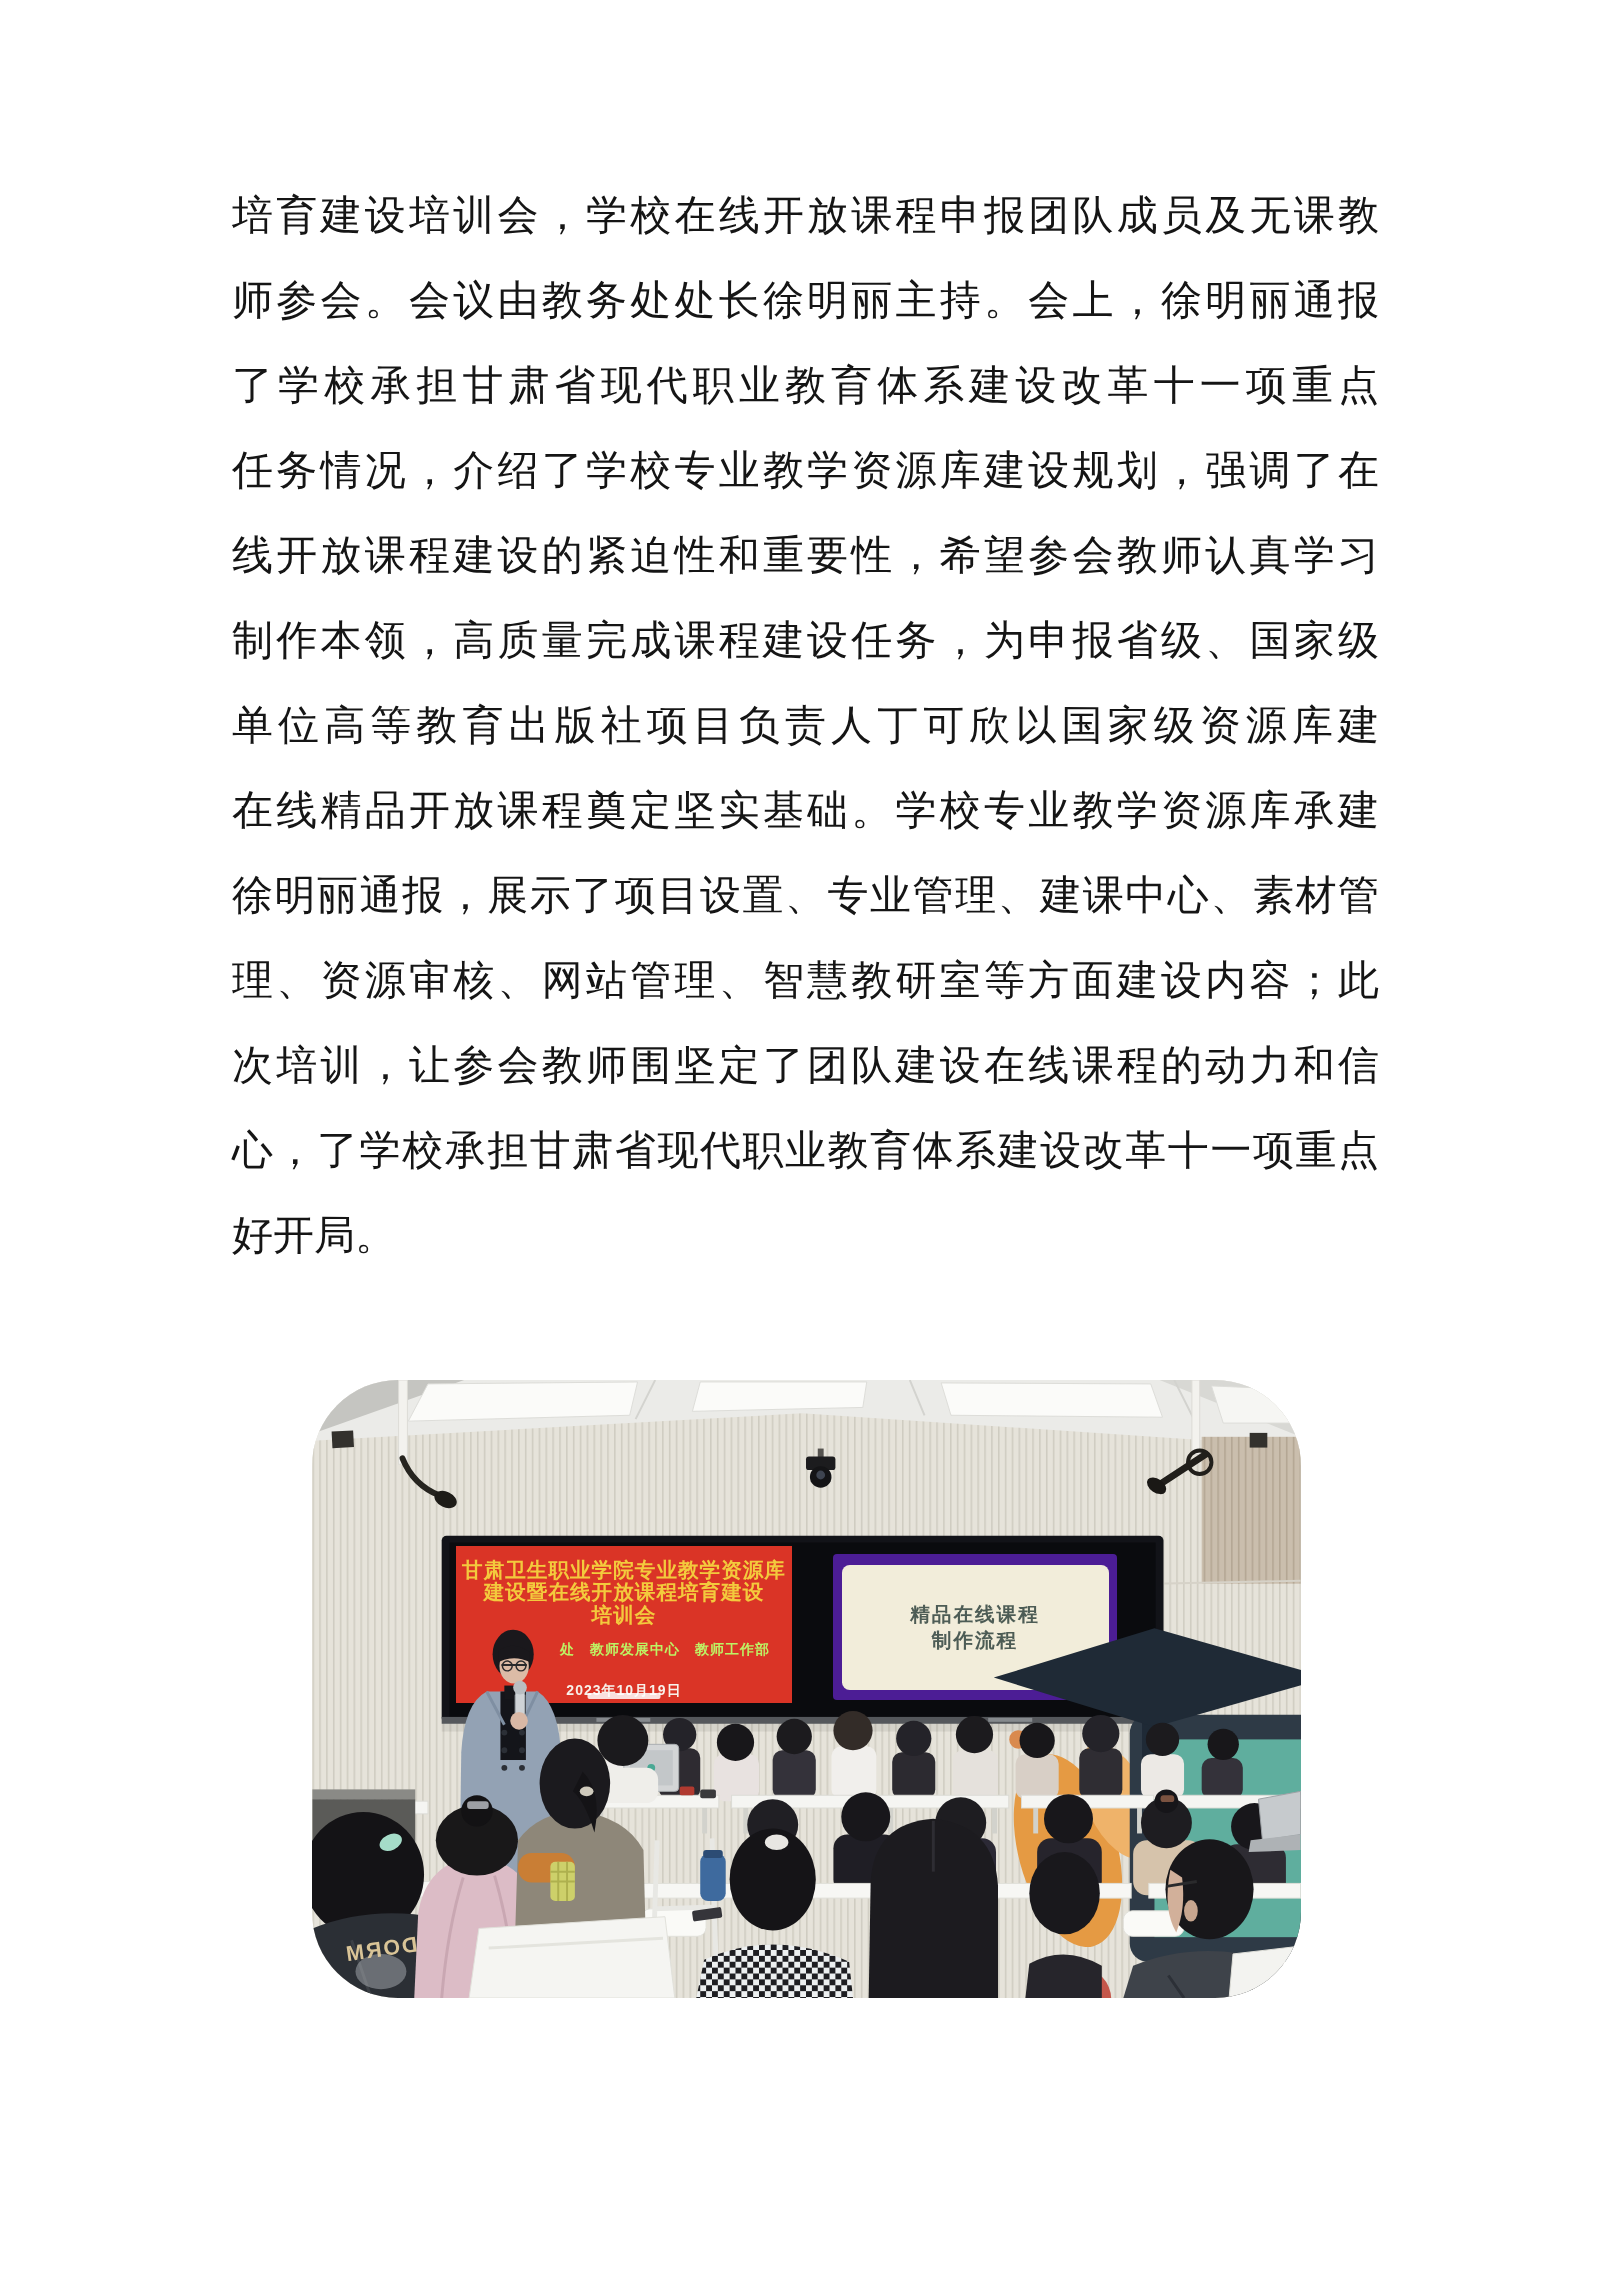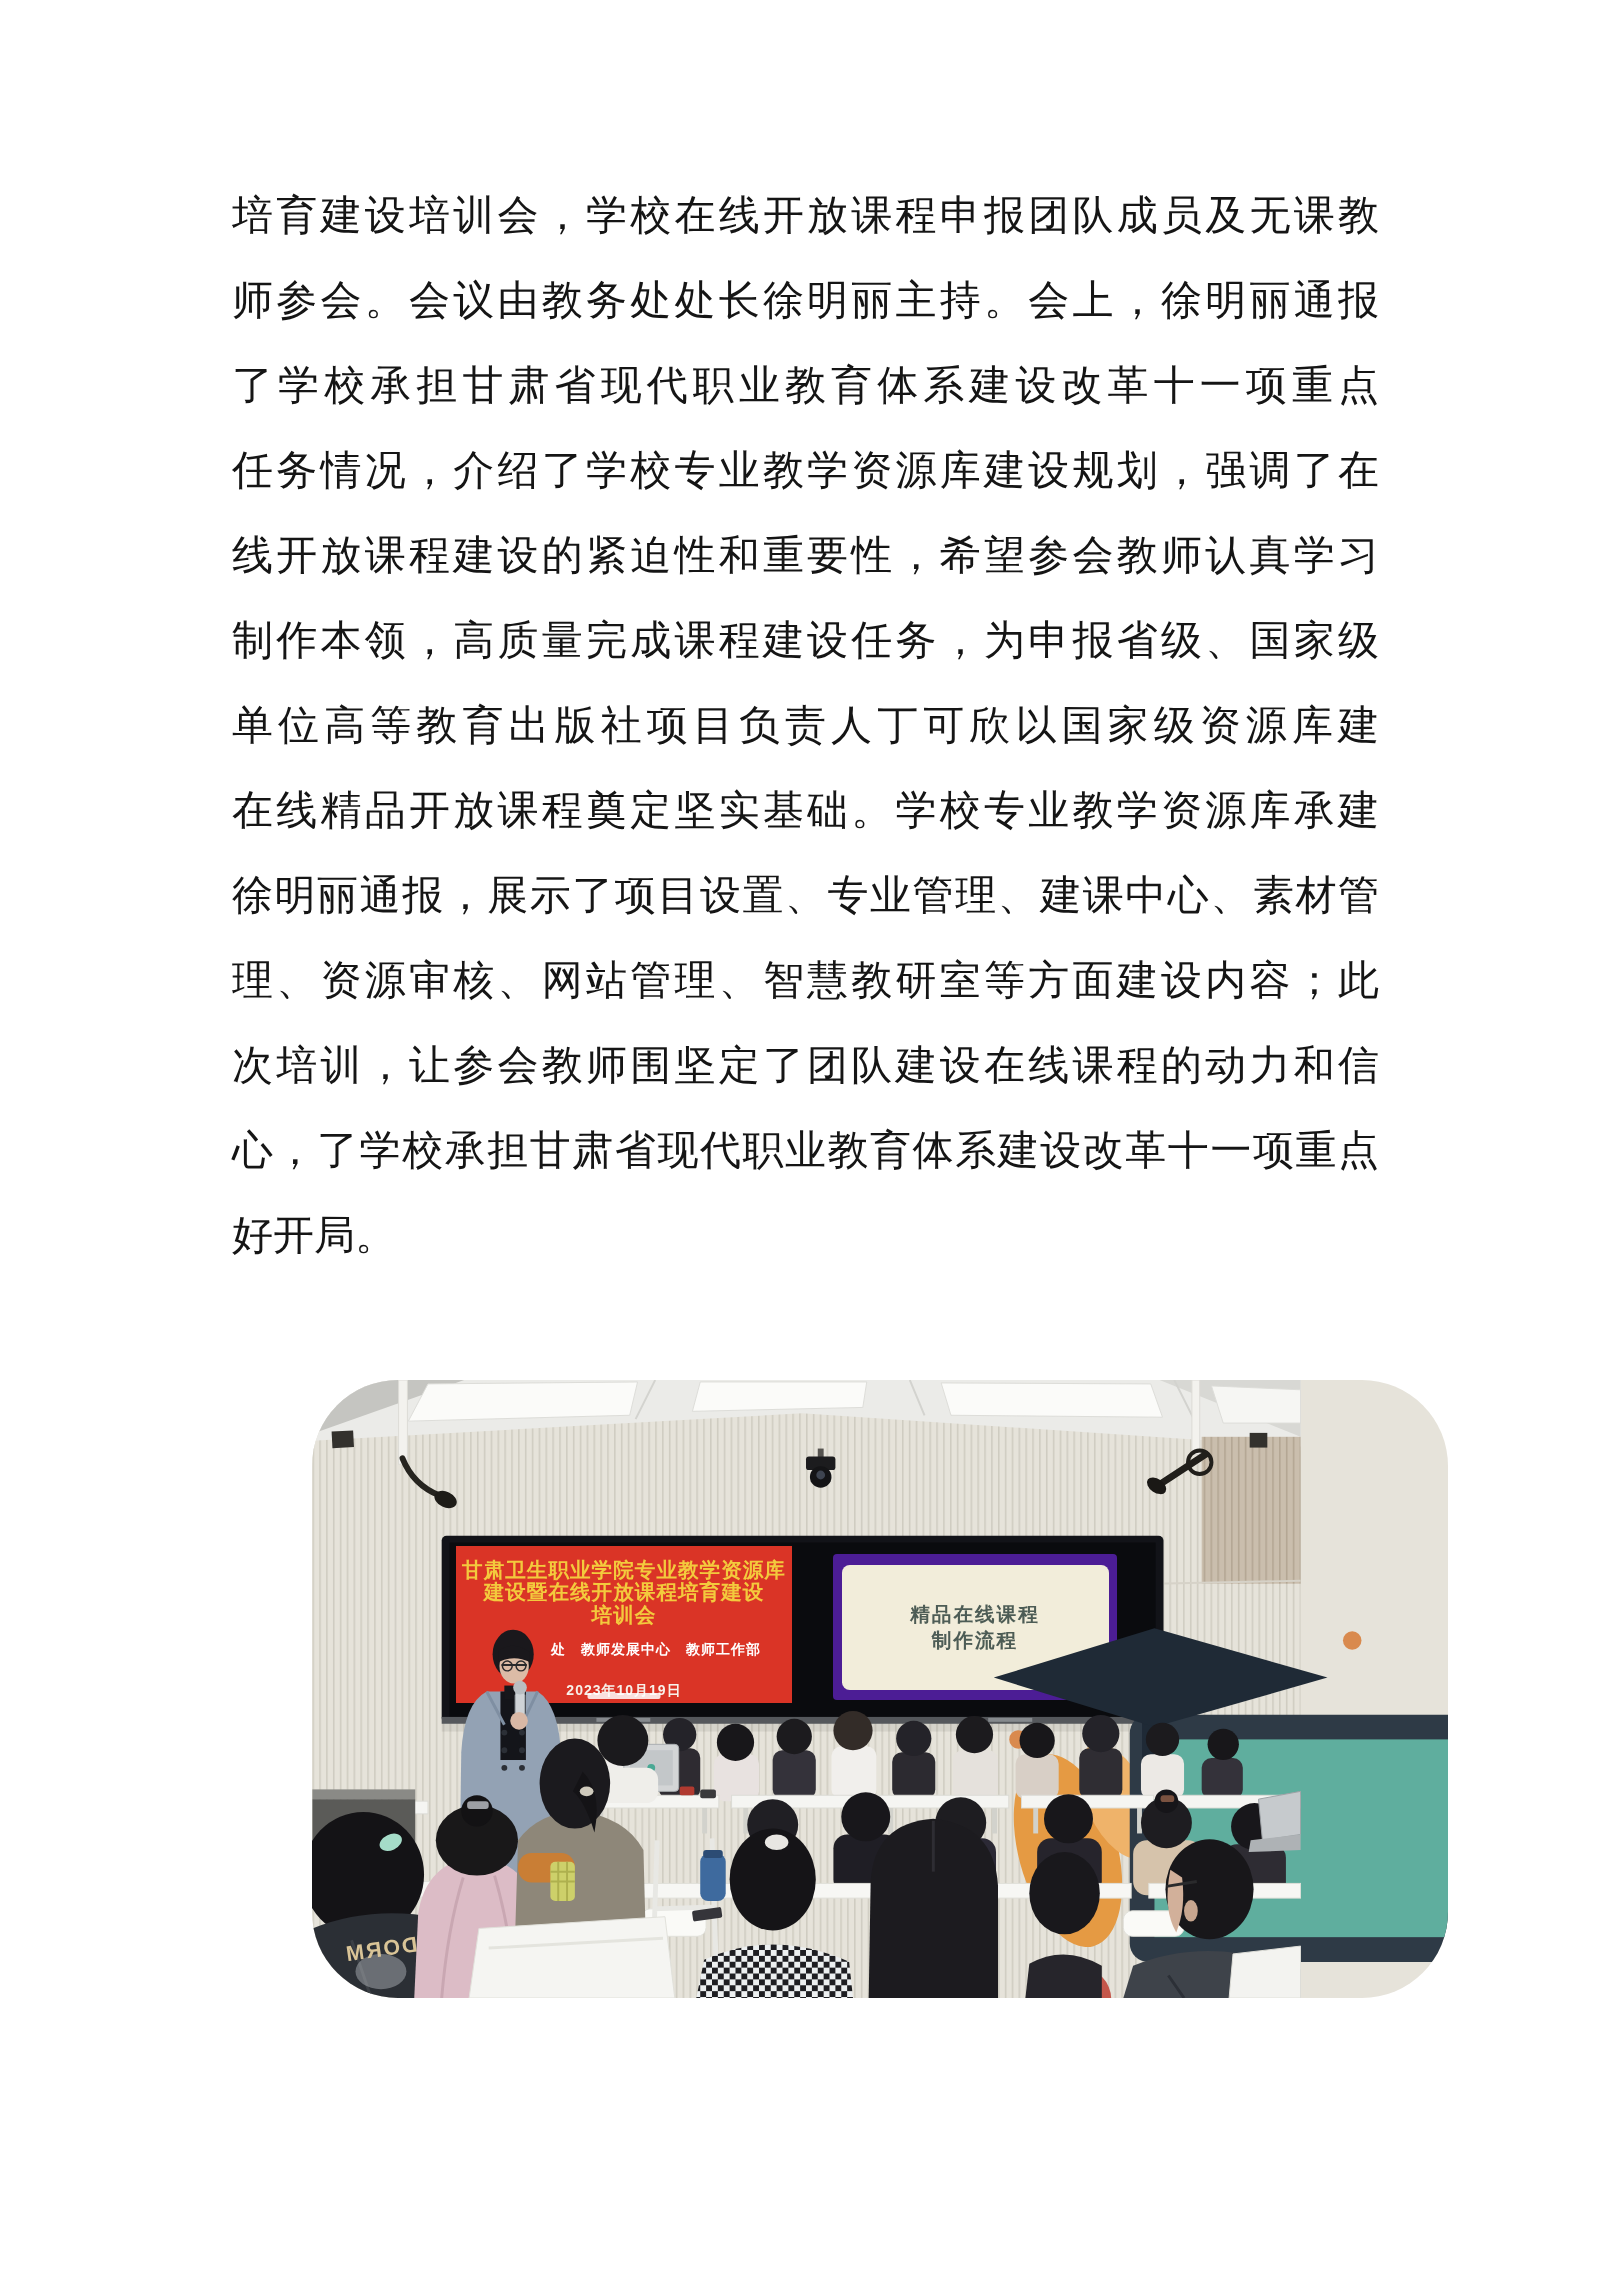--- a/index.html
+++ b/index.html
@@ -5,33 +5,33 @@
   html,body{margin:0;padding:0;background:#ffffff;}
   .page{position:relative;width:1621px;height:2293px;background:#ffffff;overflow:hidden;
         font-family:"Liberation Serif", serif;}
   
   .article{position:absolute;left:232px;top:173px;width:1147px;}
   .line{font-size:41px;line-height:85px;color:#151515;
         text-align:justify;text-align-last:justify;text-justify:inter-character;
         white-space:nowrap0;}
   .line:last-child{text-align-last:left;}
   
-  .photo{position:absolute;left:312px;top:1380px;width:1136px;height:618px;
+  .photo{position:absolute;left:312px;top:1380px;width:989px;height:618px;
          border-radius:86px;overflow:hidden;background:#e6e3da;}
   .photo svg{position:absolute;left:0;top:0;width:989px;height:618px;}
   .layer-slides{position:absolute;left:0;top:0;width:100%;height:100%;z-index:2;}
   .bg-svg{z-index:1;}
   .fg-svg{z-index:3;}
   .slide-red{position:absolute;left:144px;top:166px;width:336px;height:157px;
              background:#da3426;font-family:"Liberation Sans", sans-serif;
              box-sizing:border-box;padding-top:12.7px;}
   .slide-title{font-weight:bold;font-size:20.6px;line-height:22.5px;letter-spacing:1px;
                color:#f3ca3d;text-align:center;}
   .slide-dept{margin-top:13.7px;font-size:14px;line-height:18.6px;letter-spacing:1px;
-              color:#ffffff;text-align:right;padding-right:31px;font-weight:bold;}
+              color:#bef264;text-align:right;padding-right:22px;font-weight:bold;}
   .slide-date{margin-top:23px;font-size:14px;line-height:18.6px;letter-spacing:1px;
               color:#f8f0e9;text-align:center;font-weight:bold;}
   .slide-logo-strip{position:absolute;bottom:3.9px;left:50%;transform:translateX(-50%);
               width:73px;height:5.9px;background:rgba(255,255,255,.85);border-radius:2px;}
   .slide-teal{position:absolute;left:521px;top:174px;width:284px;height:146px;
               background:#4c1d95;border-radius:3.9px;display:flex;align-items:center;
               justify-content:center;font-family:"Liberation Sans", sans-serif;}
   .slide-cream{width:267px;height:125px;background:#f2edda;border-radius:7.8px;
               display:flex;align-items:center;box-sizing:border-box;padding:0 5.9px;gap:2px;}
   .slide-illu{width:110px;height:98px;flex:0 0 auto;}

